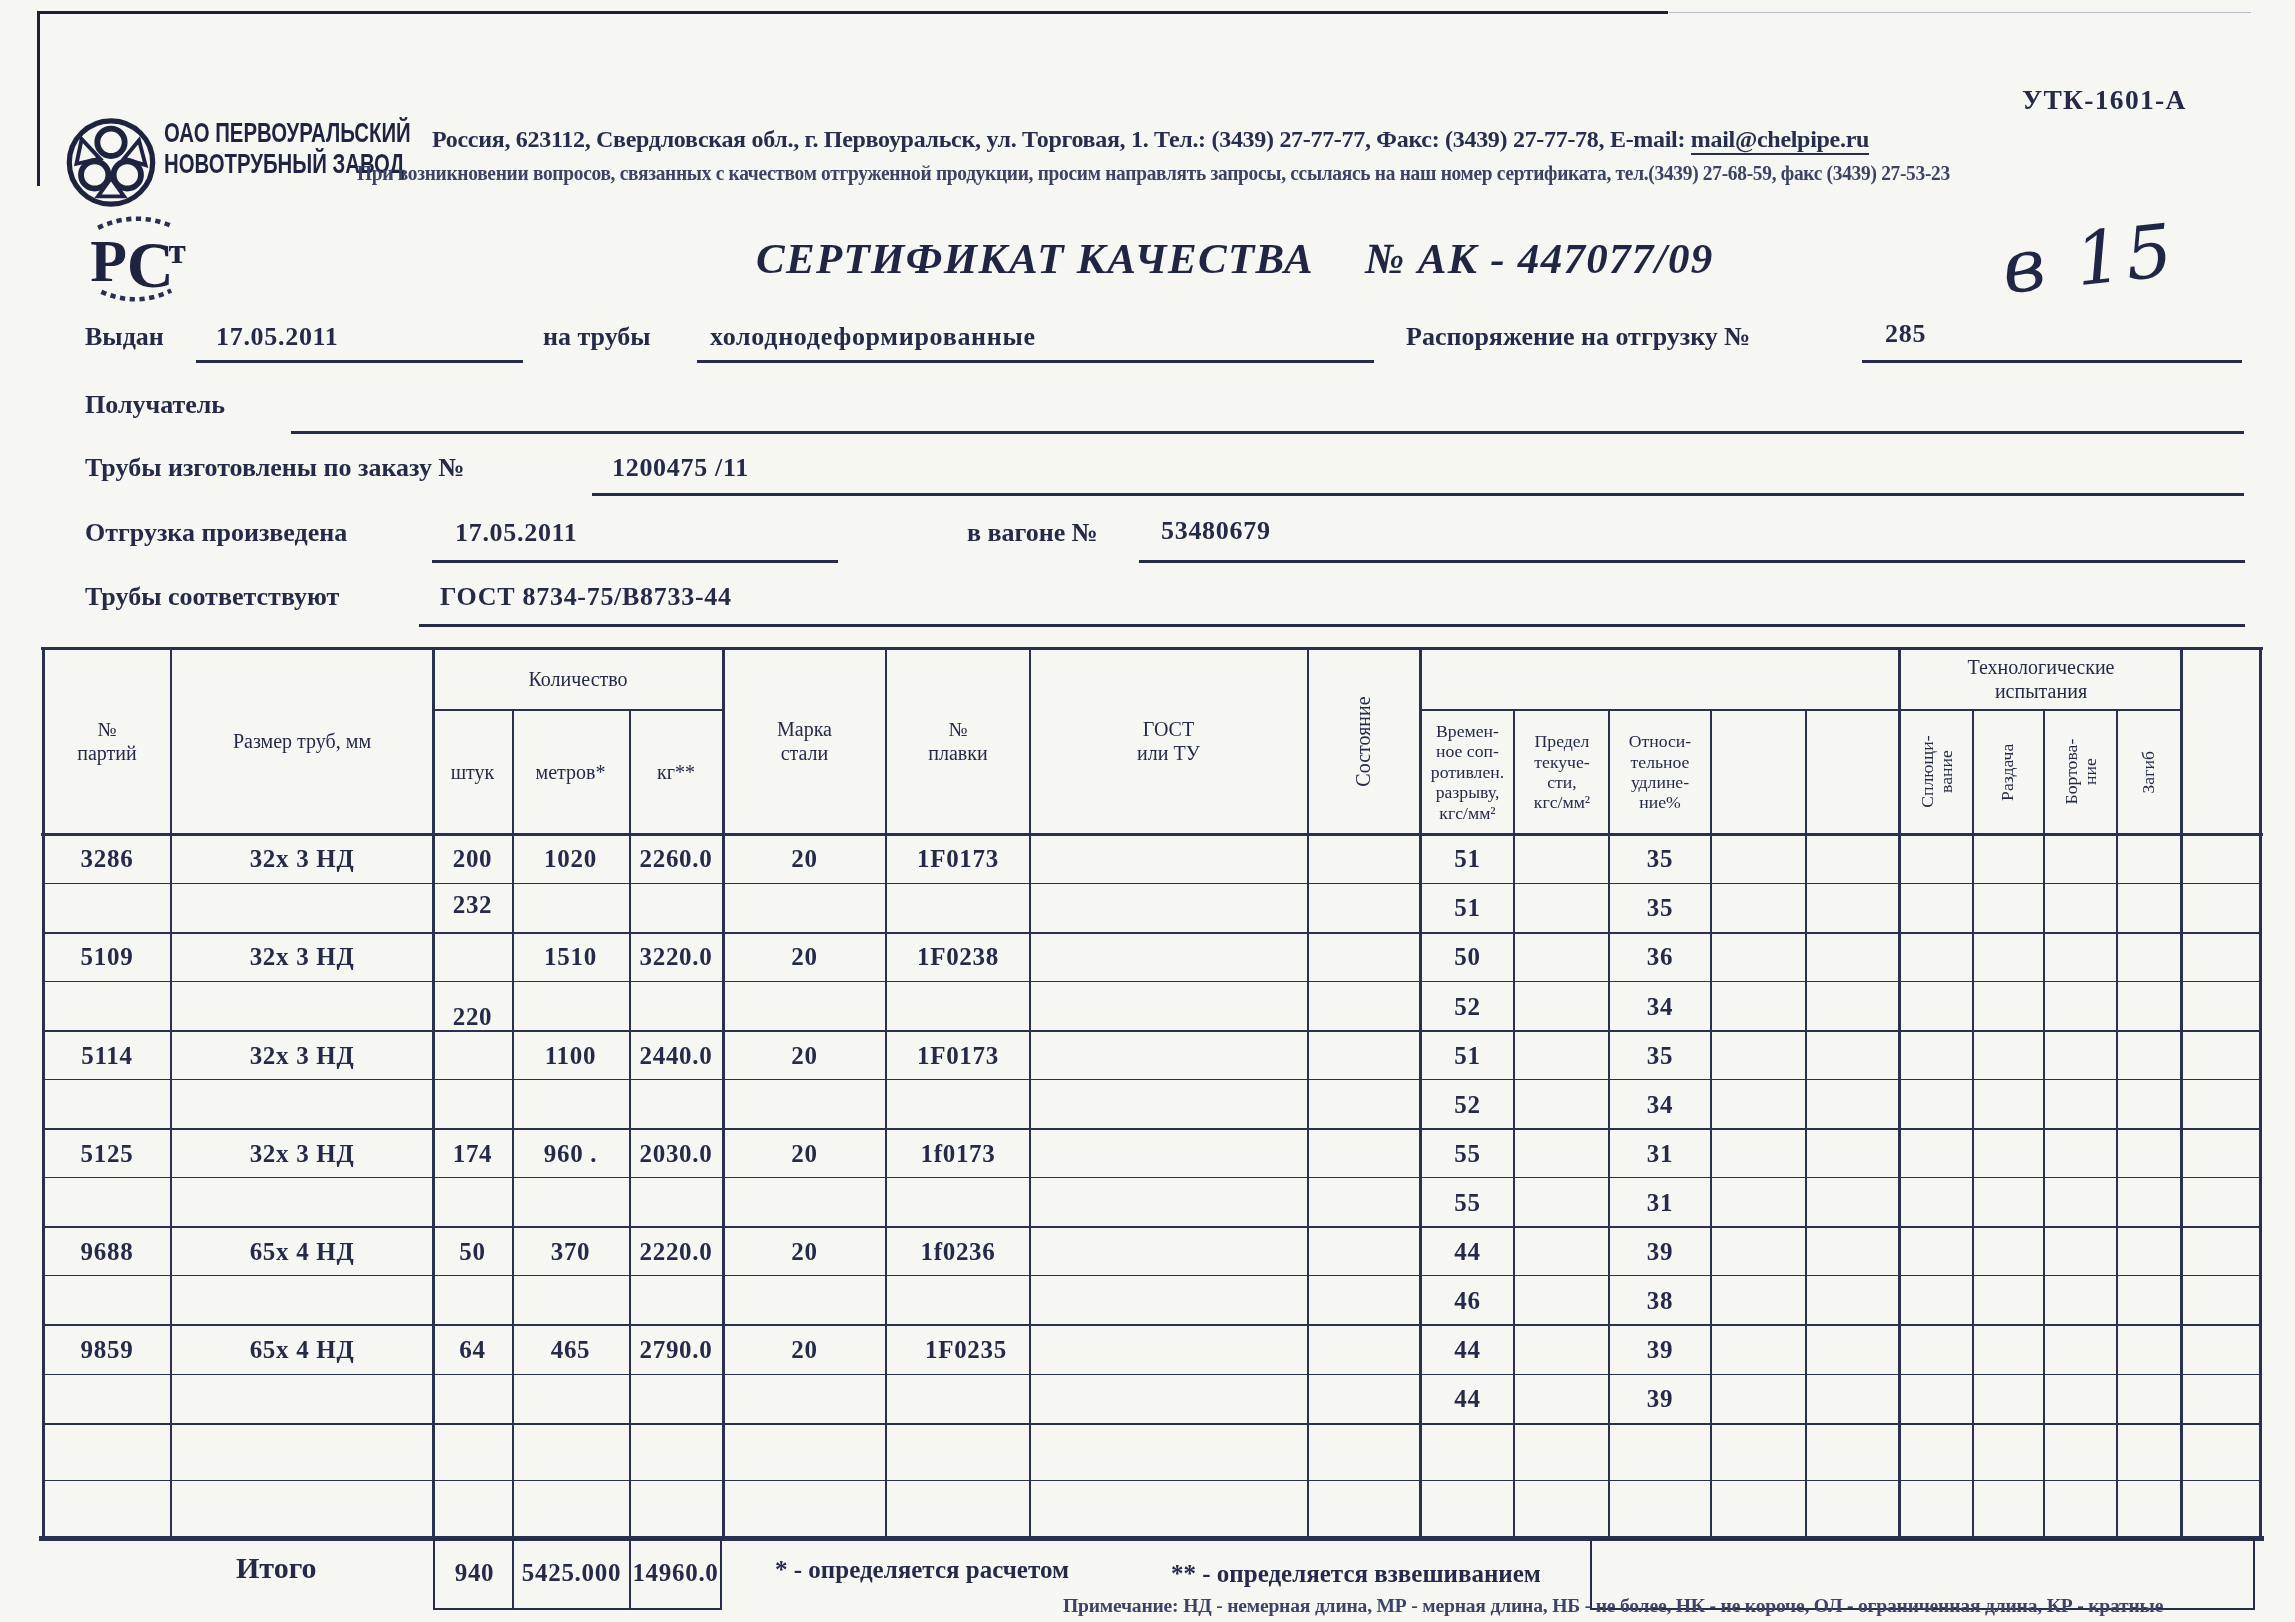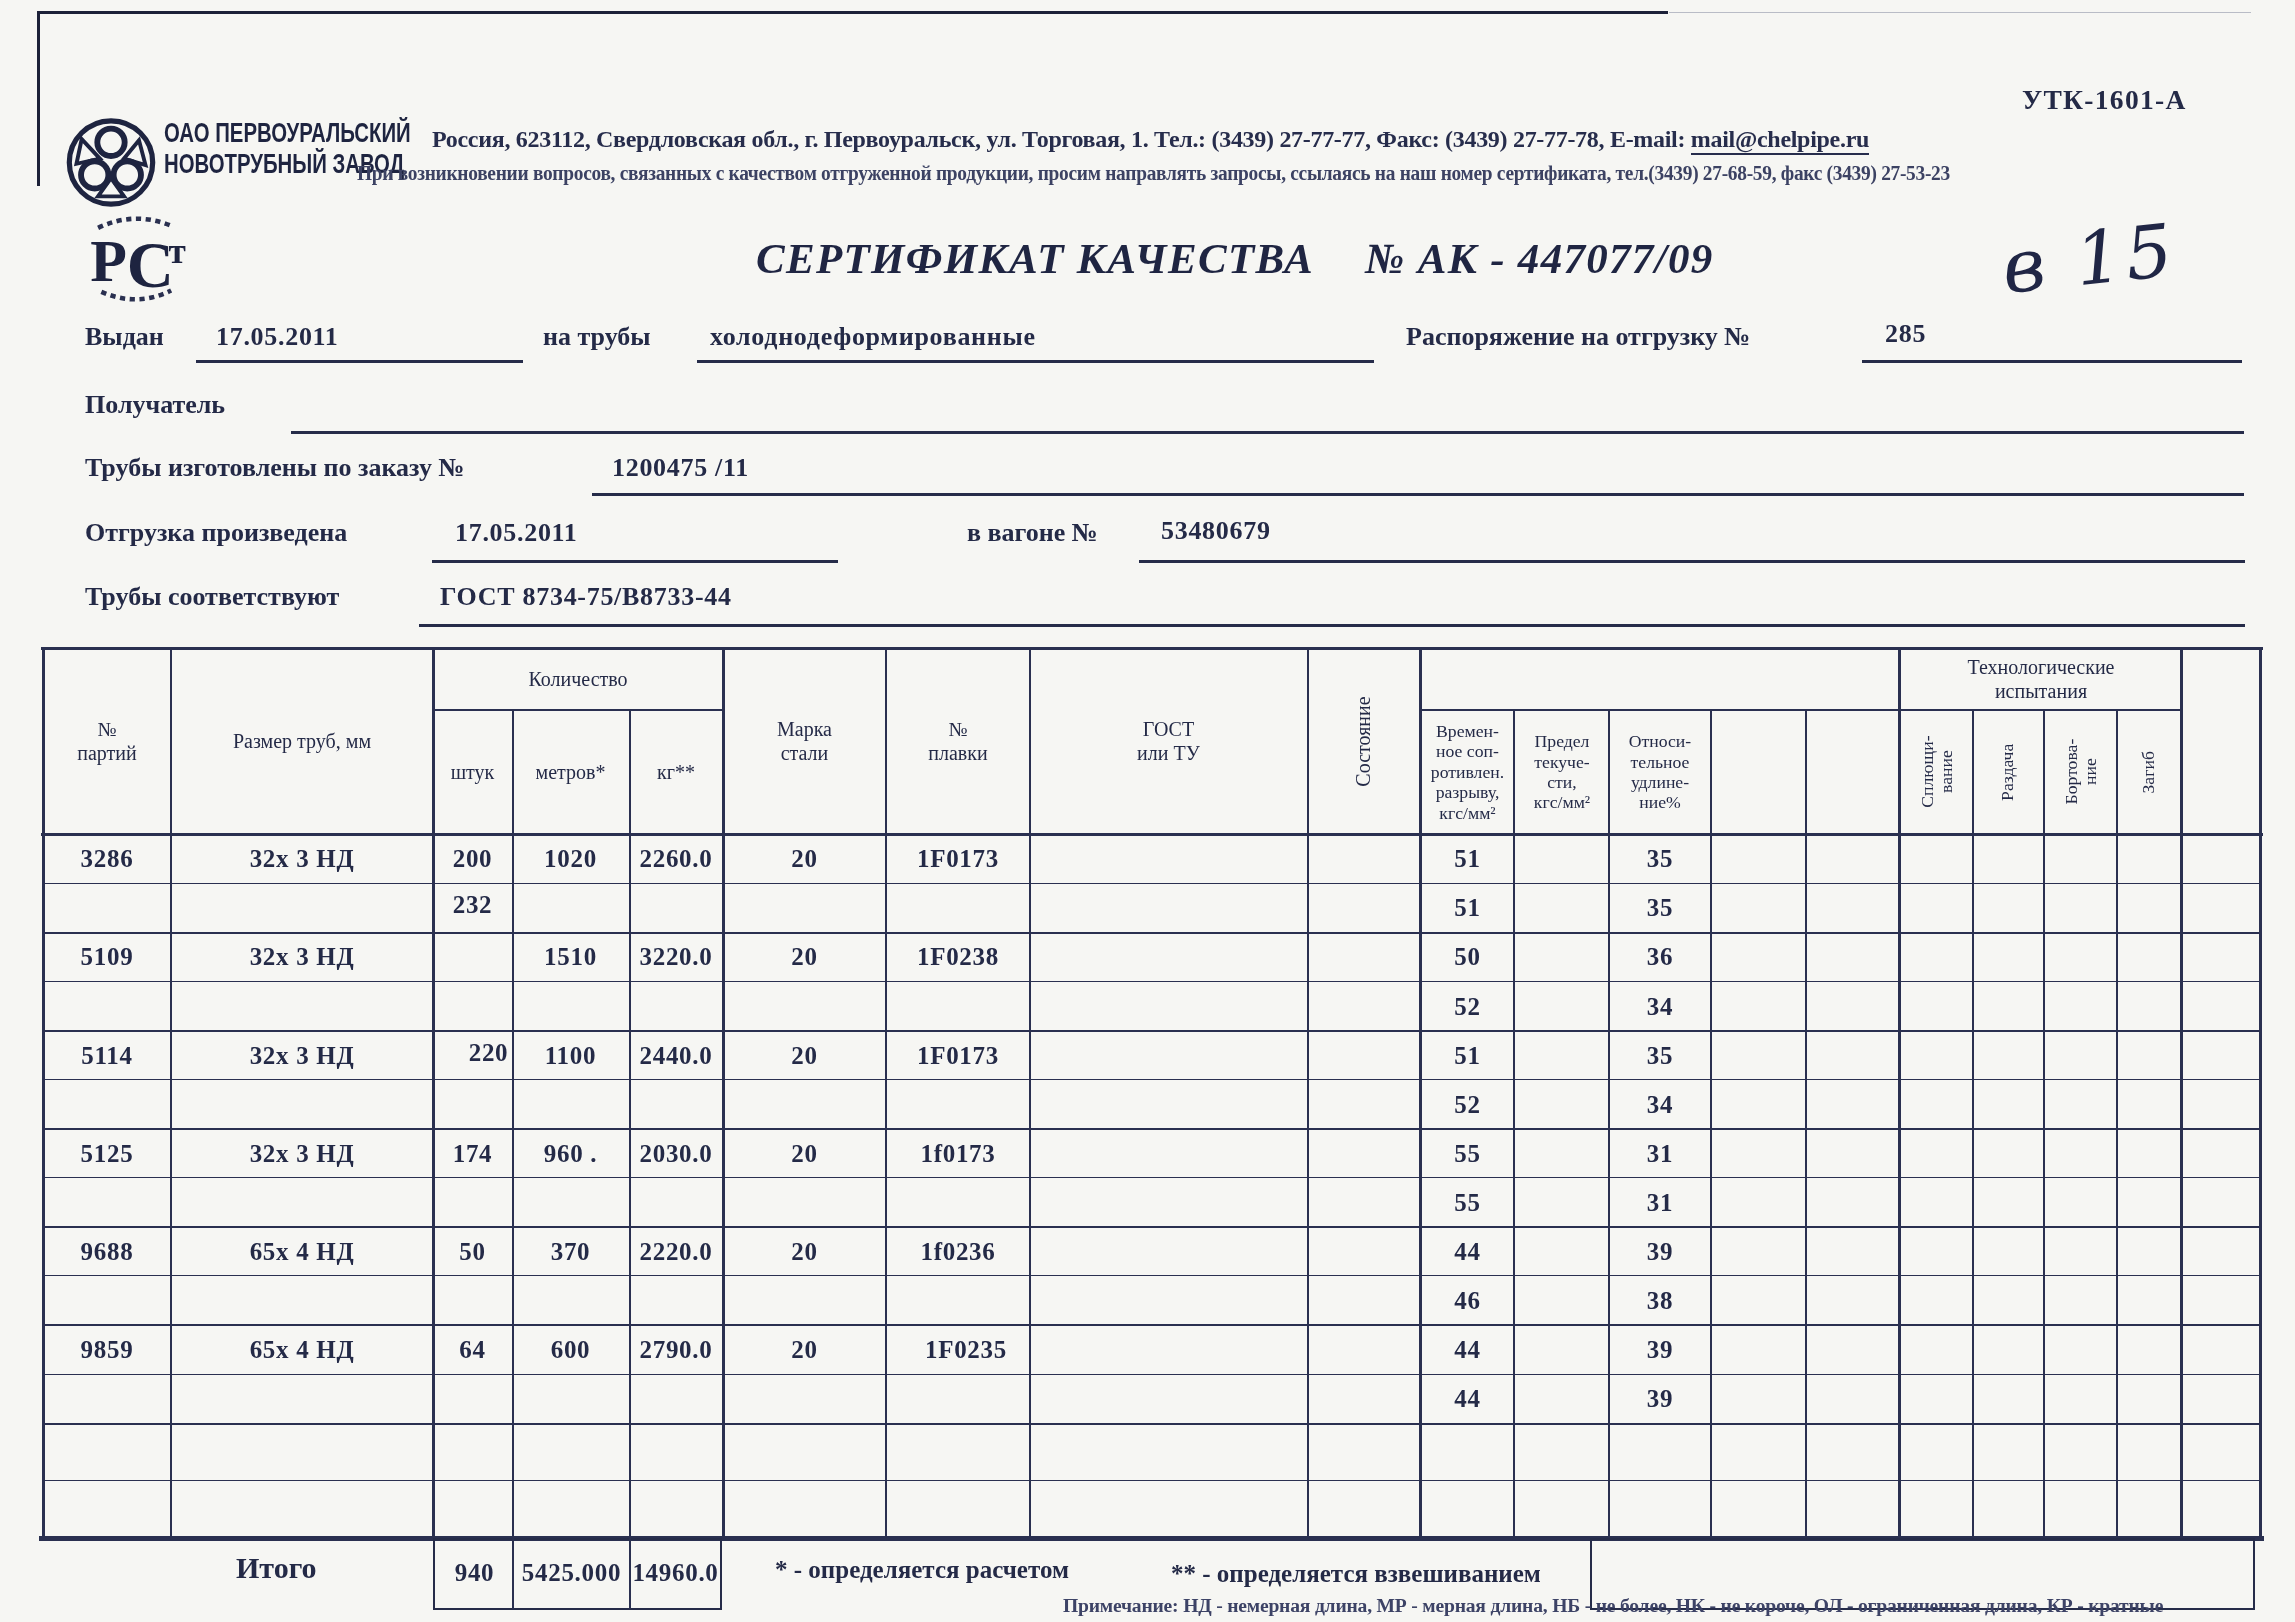--- a/index.html
+++ b/index.html
@@ -253,21 +253,21 @@
       <div class="cellv" style="left: 514px; top: 932px; width: 113px; height: 49px;">1510</div>
       <div class="cellv" style="left: 631px; top: 932px; width: 90px; height: 49px;">3220.0</div>
       <div class="cellv" style="left: 725px; top: 932px; width: 159px; height: 49px;">20</div>
       <div class="cellv" style="left: 888px; top: 932px; width: 140px; height: 49px;">1F0238</div>
       <div class="cellv" style="left: 1423px; top: 932px; width: 89px; height: 49px;">50</div>
       <div class="cellv" style="left: 1611px; top: 932px; width: 98px; height: 49px;">36</div>
       <div class="cellv" style="left: 1423px; top: 982px; width: 89px; height: 49px;">52</div>
       <div class="cellv" style="left: 1611px; top: 982px; width: 98px; height: 49px;">34</div>
       <div class="cellv" style="left: 45px; top: 1031px; width: 124px; height: 49px;">5114</div>
       <div class="cellv" style="left: 173px; top: 1031px; width: 258px; height: 49px;">32х 3 НД</div>
-      <div class="cellv" style="left: 435px; top: 1031px; width: 75px; height: 43px; margin-left: 16px;">220</div>
+      <div class="cellv" style="left: 435px; top: 995px; width: 75px; height: 43px;">220</div>
       <div class="cellv" style="left: 514px; top: 1031px; width: 113px; height: 49px;">1100</div>
       <div class="cellv" style="left: 631px; top: 1031px; width: 90px; height: 49px;">2440.0</div>
       <div class="cellv" style="left: 725px; top: 1031px; width: 159px; height: 49px;">20</div>
       <div class="cellv" style="left: 888px; top: 1031px; width: 140px; height: 49px;">1F0173</div>
       <div class="cellv" style="left: 1423px; top: 1031px; width: 89px; height: 49px;">51</div>
       <div class="cellv" style="left: 1611px; top: 1031px; width: 98px; height: 49px;">35</div>
       <div class="cellv" style="left: 1423px; top: 1080px; width: 89px; height: 49px;">52</div>
       <div class="cellv" style="left: 1611px; top: 1080px; width: 98px; height: 49px;">34</div>
       <div class="cellv" style="left: 45px; top: 1129px; width: 124px; height: 49px;">5125</div>
       <div class="cellv" style="left: 173px; top: 1129px; width: 258px; height: 49px;">32х 3 НД</div>
@@ -287,21 +287,21 @@
       <div class="cellv" style="left: 631px; top: 1227px; width: 90px; height: 49px;">2220.0</div>
       <div class="cellv" style="left: 725px; top: 1227px; width: 159px; height: 49px;">20</div>
       <div class="cellv" style="left: 888px; top: 1227px; width: 140px; height: 49px;">1f0236</div>
       <div class="cellv" style="left: 1423px; top: 1227px; width: 89px; height: 49px;">44</div>
       <div class="cellv" style="left: 1611px; top: 1227px; width: 98px; height: 49px;">39</div>
       <div class="cellv" style="left: 1423px; top: 1276px; width: 89px; height: 49px;">46</div>
       <div class="cellv" style="left: 1611px; top: 1276px; width: 98px; height: 49px;">38</div>
       <div class="cellv" style="left: 45px; top: 1325px; width: 124px; height: 49px;">9859</div>
       <div class="cellv" style="left: 173px; top: 1325px; width: 258px; height: 49px;">65х 4 НД</div>
       <div class="cellv" style="left: 435px; top: 1325px; width: 75px; height: 49px;">64</div>
-      <div class="cellv" style="left: 514px; top: 1325px; width: 113px; height: 49px;">600</div>
+      <div class="cellv" style="left: 514px; top: 1325px; width: 113px; height: 49px;">465</div>
       <div class="cellv" style="left: 631px; top: 1325px; width: 90px; height: 49px;">2790.0</div>
       <div class="cellv" style="left: 725px; top: 1325px; width: 159px; height: 49px;">20</div>
       <div class="cellv" style="left: 888px; top: 1325px; width: 156px; height: 49px;">1F0235</div>
       <div class="cellv" style="left: 1423px; top: 1325px; width: 89px; height: 49px;">44</div>
       <div class="cellv" style="left: 1611px; top: 1325px; width: 98px; height: 49px;">39</div>
       <div class="cellv" style="left: 1423px; top: 1374px; width: 89px; height: 49px;">44</div>
       <div class="cellv" style="left: 1611px; top: 1374px; width: 98px; height: 49px;">39</div>
     </div>
 
   <div class="abs b" style="left:236px;top:1551px;width:177px;font-size:30px;">Итого</div>

